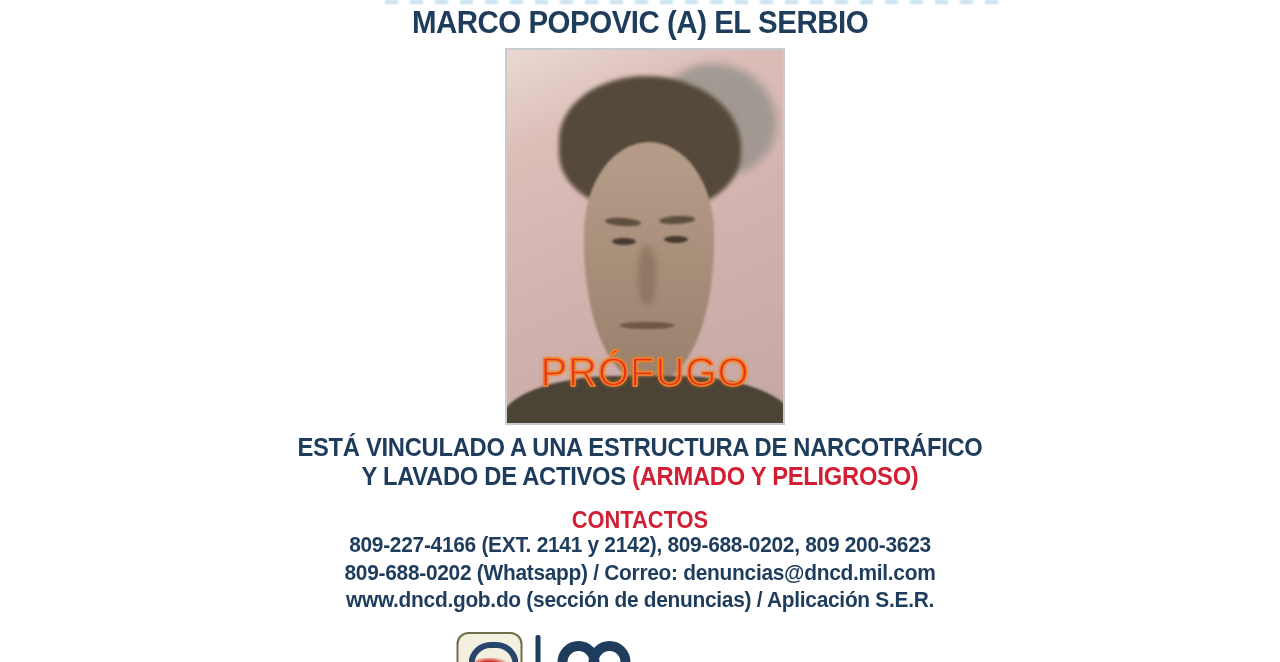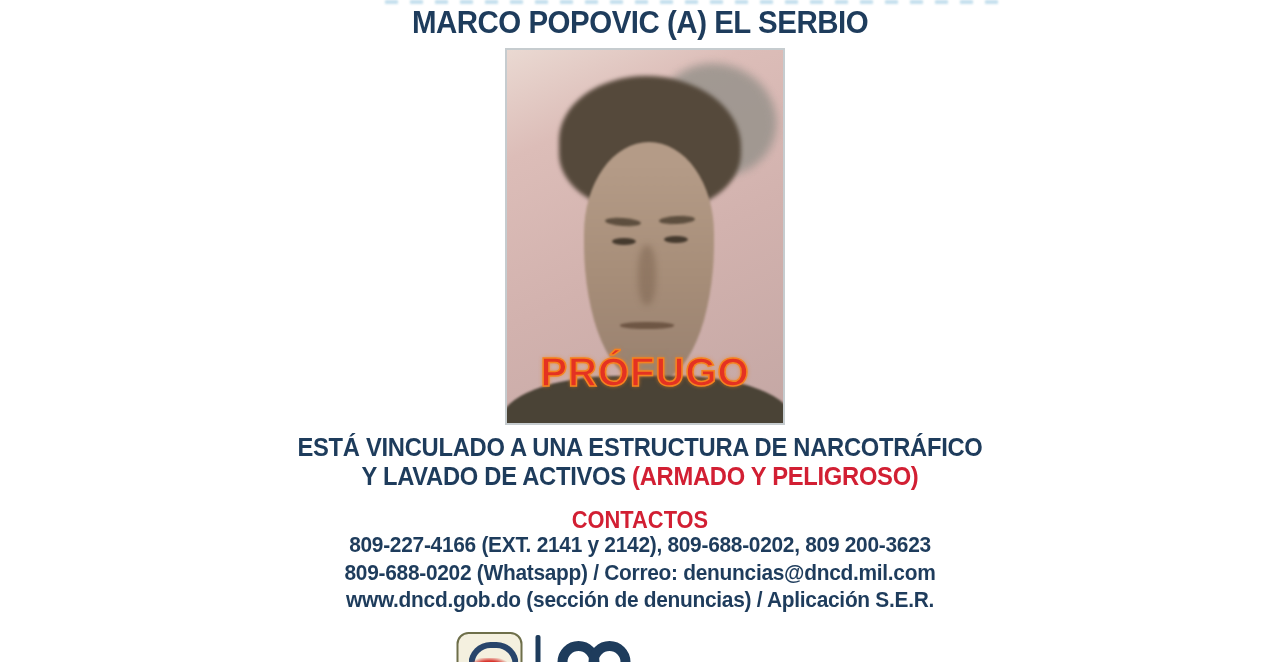--- a/index.html
+++ b/index.html
@@ -77,21 +77,21 @@
   .p-neck   { left: 120px; top: 300px; width: 40px; height: 36px; background: #9b8470; filter: blur(1px); }
   .p-shirt  {
     left: -6px; top: 326px; width: 292px; height: 60px;
     background: #4a4336;
     border-radius: 40% 40% 0 0 / 75% 75% 0 0;
     filter: blur(1px);
   }
   .profugo {
     left: 0; top: 300px; width: 100%;
     text-align: center;
-    font-size: 40px; font-weight: bold; letter-spacing: 1px;
+    font-size: 40px; font-weight: normal; letter-spacing: 1px;
     color: var(--profugo-fill, #e43222);
     -webkit-text-stroke: 1.5px var(--profugo-outline, #f58220);
     text-shadow: 0 0 4px rgba(244,130,32,0.85);
   }
   
   .desc { font-size: 25px; font-weight: bold; color: var(--navy, #1e3c5c); letter-spacing: -0.3px; }
   .desc1 { top: 433px; }
   .desc2 { top: 462px; }
   .red-text { color: var(--red, #d21f33); }
   

